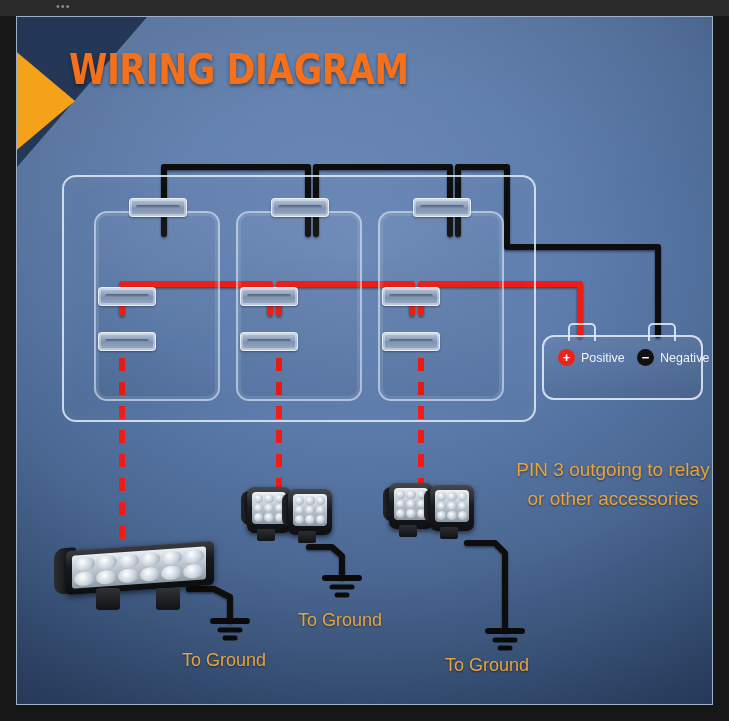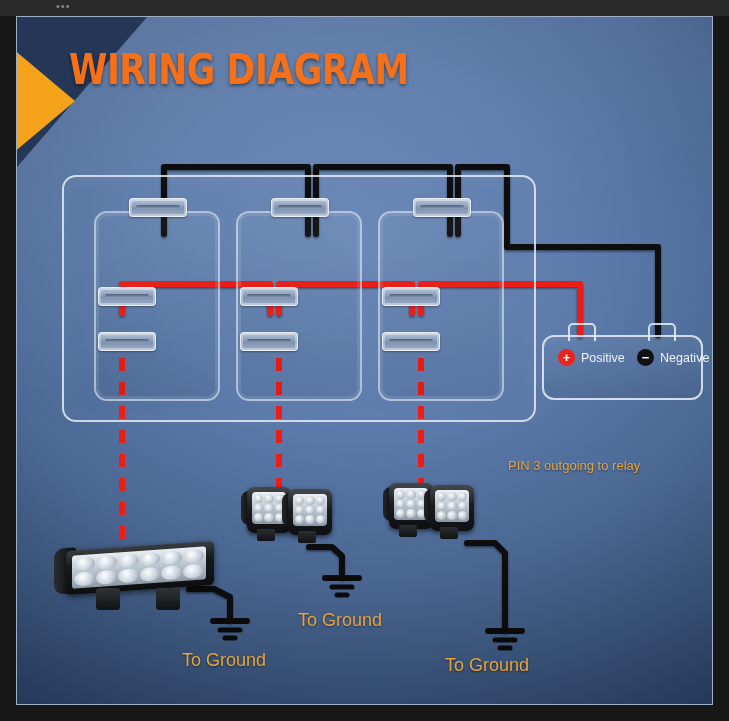--- a/index.html
+++ b/index.html
@@ -82,22 +82,22 @@
   .bpost.p{left:24px;} .bpost.n{left:104px;}
   .blabel{position:absolute;top:12px;display:flex;align-items:center;gap:6px;
     color:#eef3fa;font-size:12.5px;white-space:nowrap;}
   .blabel.p{left:14px;} .blabel.n{left:93px;}
   .dot{width:17px;height:17px;border-radius:50%;display:flex;align-items:center;
     justify-content:center;font-size:13px;font-weight:bold;color:#fff;line-height:1;}
   .dot.plus{background:#e8241d;}
   .dot.minus{background:#111;}
 
   .note{position:absolute;left:491px;top:439px;width:210px;
-    color:#e9a43c;font-size:13px;line-height:1.5;
-    text-shadow:0 1px 2px rgba(0,0,0,.5);}
+    color:#e9a43c;font-size:19px;line-height:1.5;
+    text-shadow:0 1px 2px rgba(0,0,0,.5);text-align:center;}
   .gnd-label{position:absolute;color:#e9a43c;font-size:18px;white-space:nowrap;
     text-shadow:0 1px 2px rgba(0,0,0,.5);}
   .gl1{left:165px;top:633px;}
   .gl2{left:281px;top:593px;}
   .gl3{left:428px;top:638px;}
 
   
   .lightbar{position:absolute;left:21px;top:519px;width:190px;height:80px;}
   .lb-body{position:absolute;left:28px;top:10px;width:148px;height:44px;
     background:linear-gradient(180deg,#3a3c40,#17181b 40%,#0d0e10);
@@ -226,20 +226,21 @@
         <span>Positive</span>
       </div>
       <div class="blabel n">
         <span class="dot minus">−</span>
         <span>Negative</span>
       </div>
     </div>
 
     <div class="note">
       <div>PIN 3 outgoing to relay</div>
+      <div>or other accessories</div>
     </div>
 
     <div class="lightbar">
       <div class="lb-end"></div>
       <div class="lb-body"></div>
       <div class="lb-lens">
         <div class="lb-led"></div>
           <div class="lb-led"></div>
           <div class="lb-led"></div>
         <div class="lb-led"></div>

